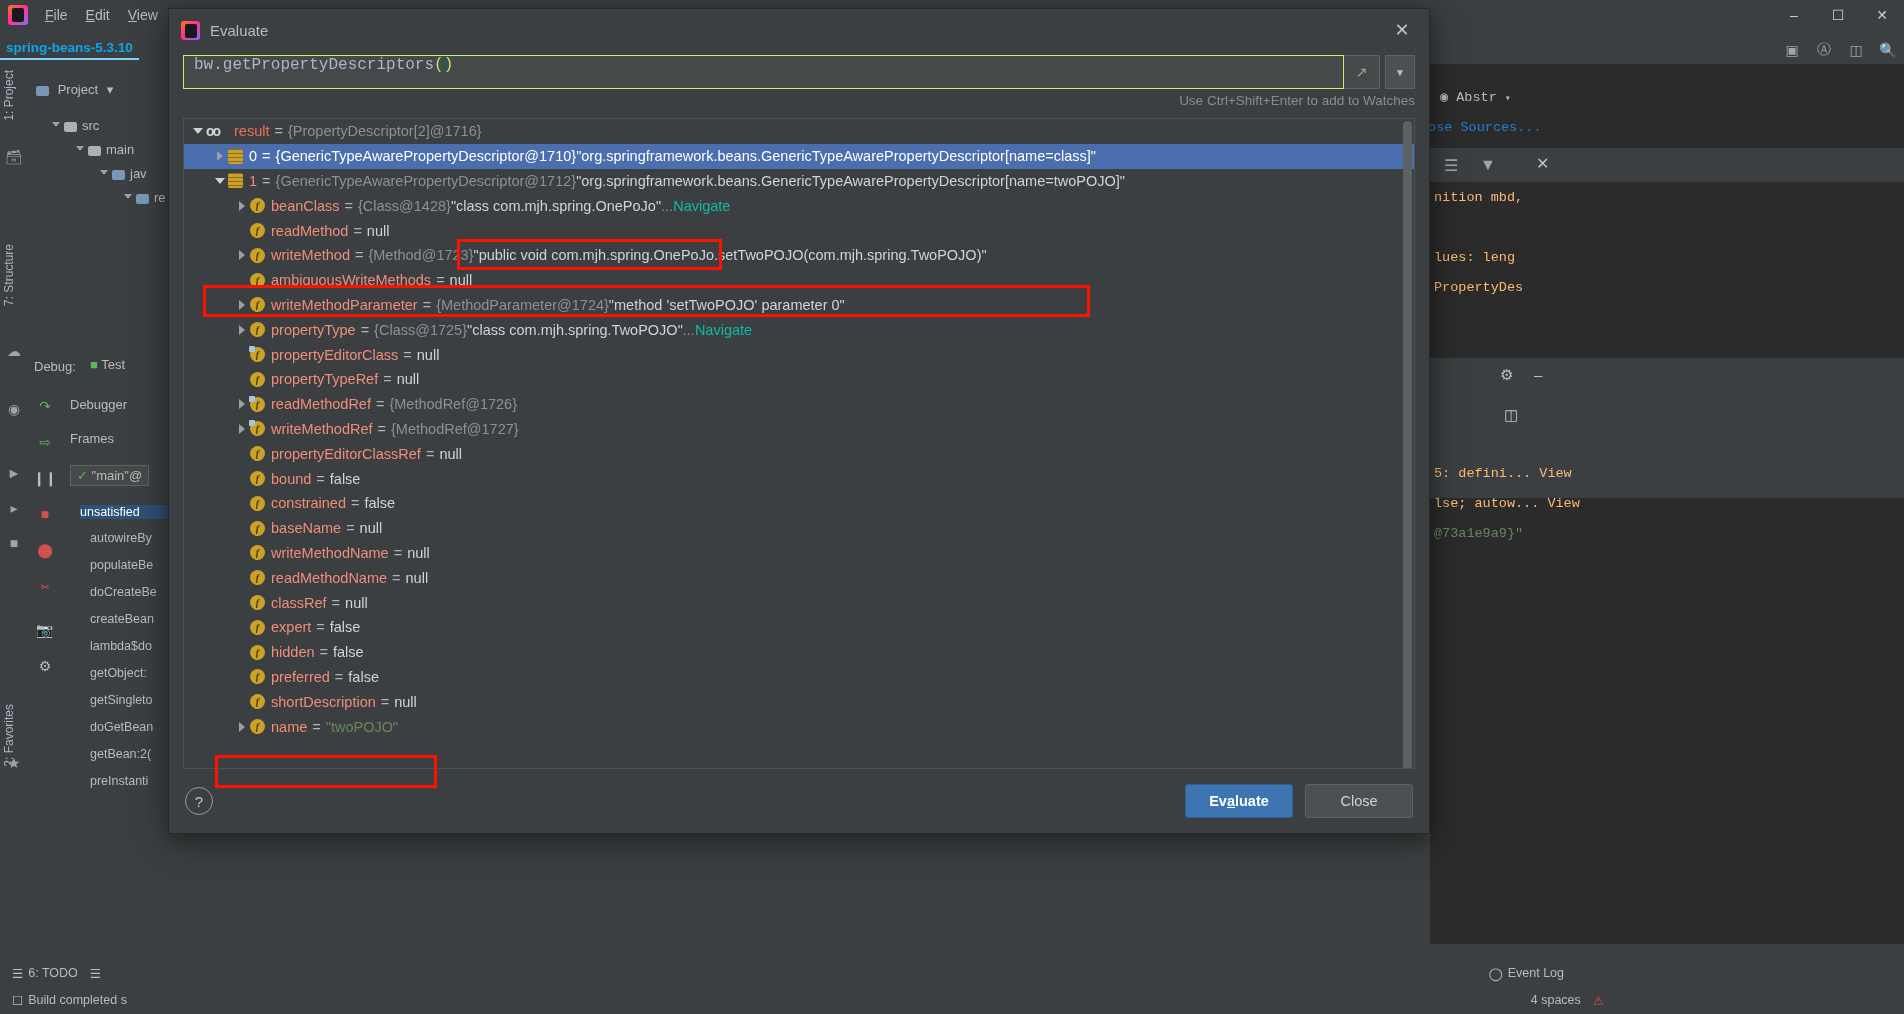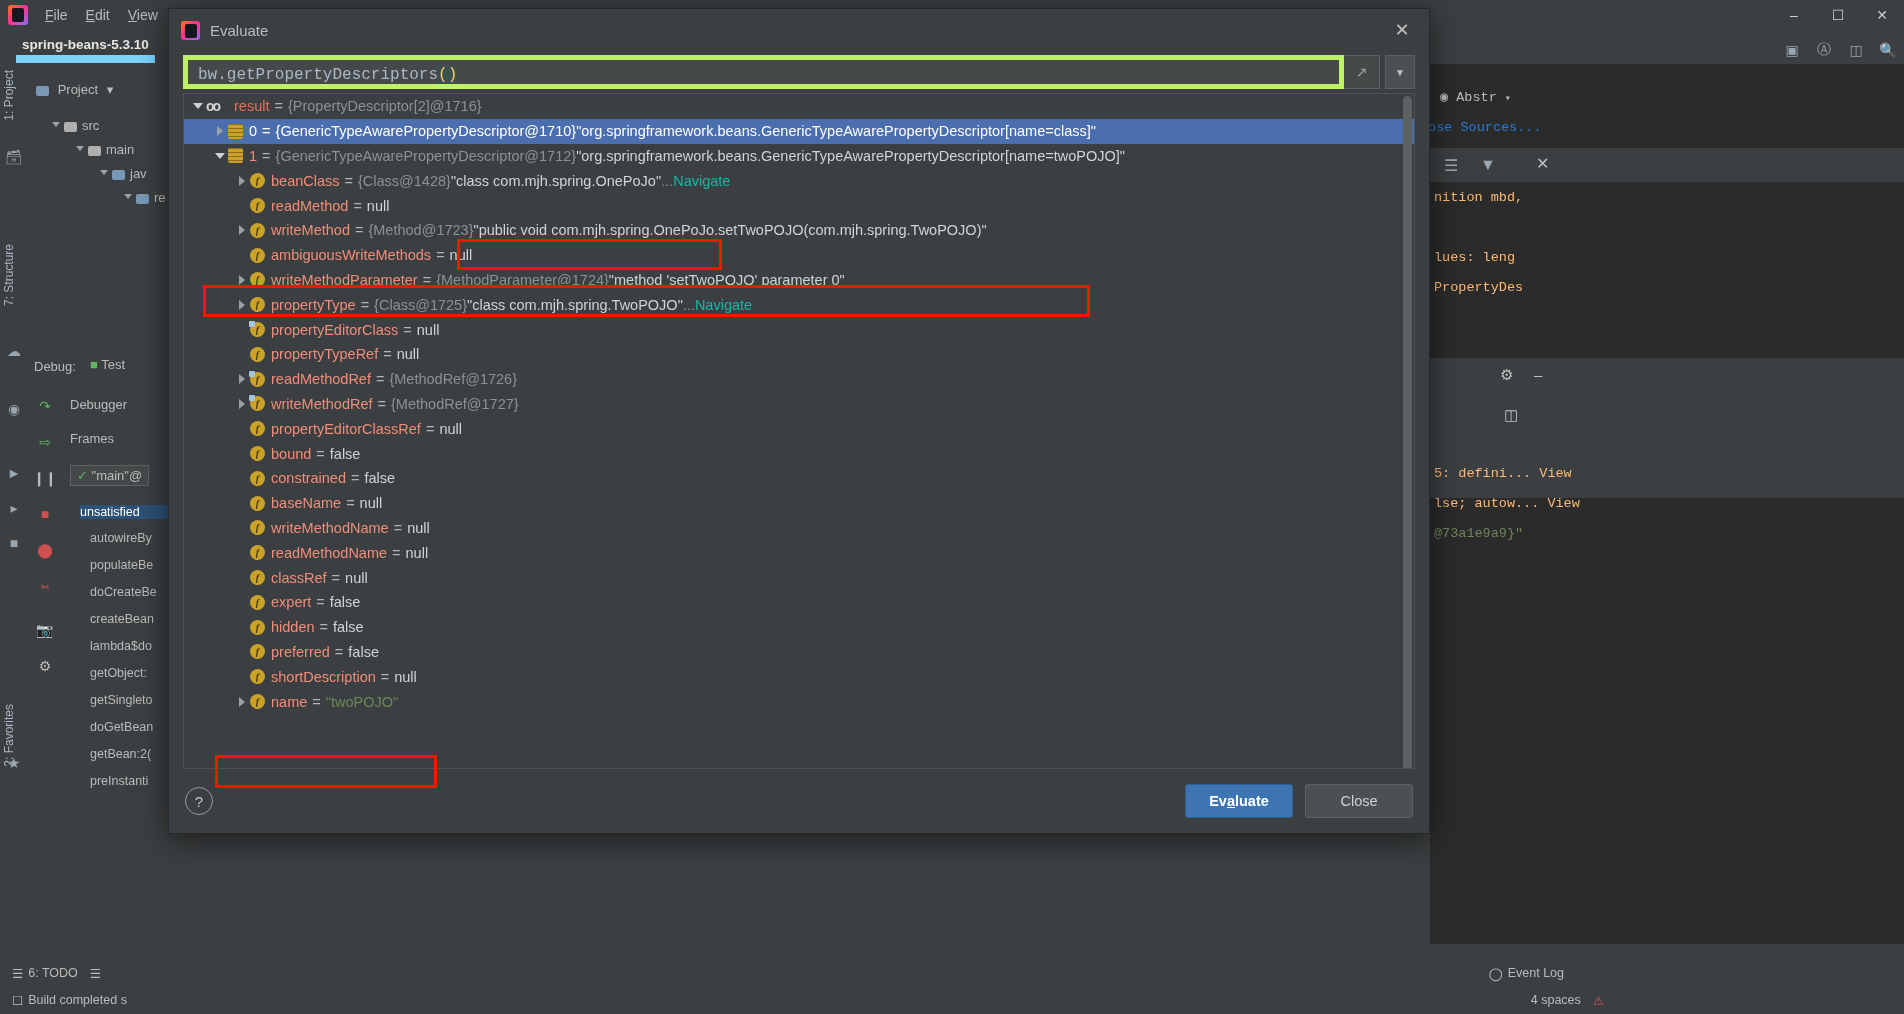--- a/index.html
+++ b/index.html
@@ -29,22 +29,22 @@
     background:#15181e; border-radius:2px;
   }
   .menu-item { color:#bbbbbb; font-size:14px; padding: 4px 9px; }
   .menu-item u { text-decoration: underline; }
 
   .ide-tabbar {
     position:absolute; left:0; top:32px; width:1904px; height:32px;
     background:#3c3f41; display:flex; align-items:center;
   }
   .tab-chip {
-    color:#e5e5e5; font-size:13.5px; font-weight:bold; margin-left:16px;
-    padding: 3px 6px; border-bottom: 8px solid #7dd3fc;
+    color:#0ea5e9; font-size:13.5px; font-weight:bold; 
+    padding: 3px 6px; border-bottom: 2px solid #7dd3fc;
   }
 
   .ide-leftstrip {
     position:absolute; left:0; top:64px; width:28px; height:880px;
     background:#3c3f41; color:#9aa0a6; font-size:11px;
   }
   .vtab {
     position:absolute; left:2px; writing-mode: vertical-rl;
     transform: rotate(180deg); color:#a9b7c6; font-size:12px; white-space:nowrap;
   }
@@ -124,22 +124,22 @@
   .dlg-close {
     margin-left:auto; width:30px; height:30px; display:flex;
     align-items:center; justify-content:center; color:#c0c0c0; font-size:18px;
   }
   .dlg-body { padding: 4px 14px 0 14px; flex:1 1 auto; display:flex; flex-direction:column; min-height:0;}
   .lbl { color:#bbbbbb; font-size:14px; margin-bottom:6px; }
   .lbl u { text-decoration: underline; }
 
   .expr-row { display:flex; align-items:stretch; height:34px; margin-bottom:4px; }
   .expr-input {
-    flex:1 1 auto; background:#45494a; border:5px solid #bef264;
-    display:flex; align-items:flex-end; padding:0 10px;
+    flex:1 1 auto; background:#45494a; border:1px solid #bef264;
+    display:flex; align-items:flex-start; padding:0 10px;
     font-family:"Liberation Mono", monospace; font-size:16px; color:#a9b7c6;
     white-space:pre; overflow:hidden;
   }
   .expr-input .paren { background:#3b514d; color:#ffc66d; }
   .expr-expand {
     width:36px; background:#45494a; border:1px solid #5e6060; border-left:none;
     display:flex; align-items:center; justify-content:center; color:#a0a0a0; font-size:14px;
   }
   .expr-drop {
     width:30px; margin-left:5px; background:#4c5052; border:1px solid #5e6060;
@@ -391,20 +391,21 @@
 
 
       <div class="expr-row">
         <div class="expr-input">
           <span>bw.getPropertyDescriptors</span><span class="paren">()</span>
         </div>
         <div class="expr-expand">↗</div>
         <div class="expr-drop">▼</div>
       </div>
 
+      <div class="hint">Use Ctrl+Shift+Enter to add to Watches</div>
 
 
       <div class="result-area">
         <div class="tree" id="tree">
             <div class="row" style="padding-left: 6px;">
               <span class="arrow">
                 <i class="caret-d"></i>
               </span>
               <span class="icon-res">oo</span>
               <span class="nm res">result</span>

